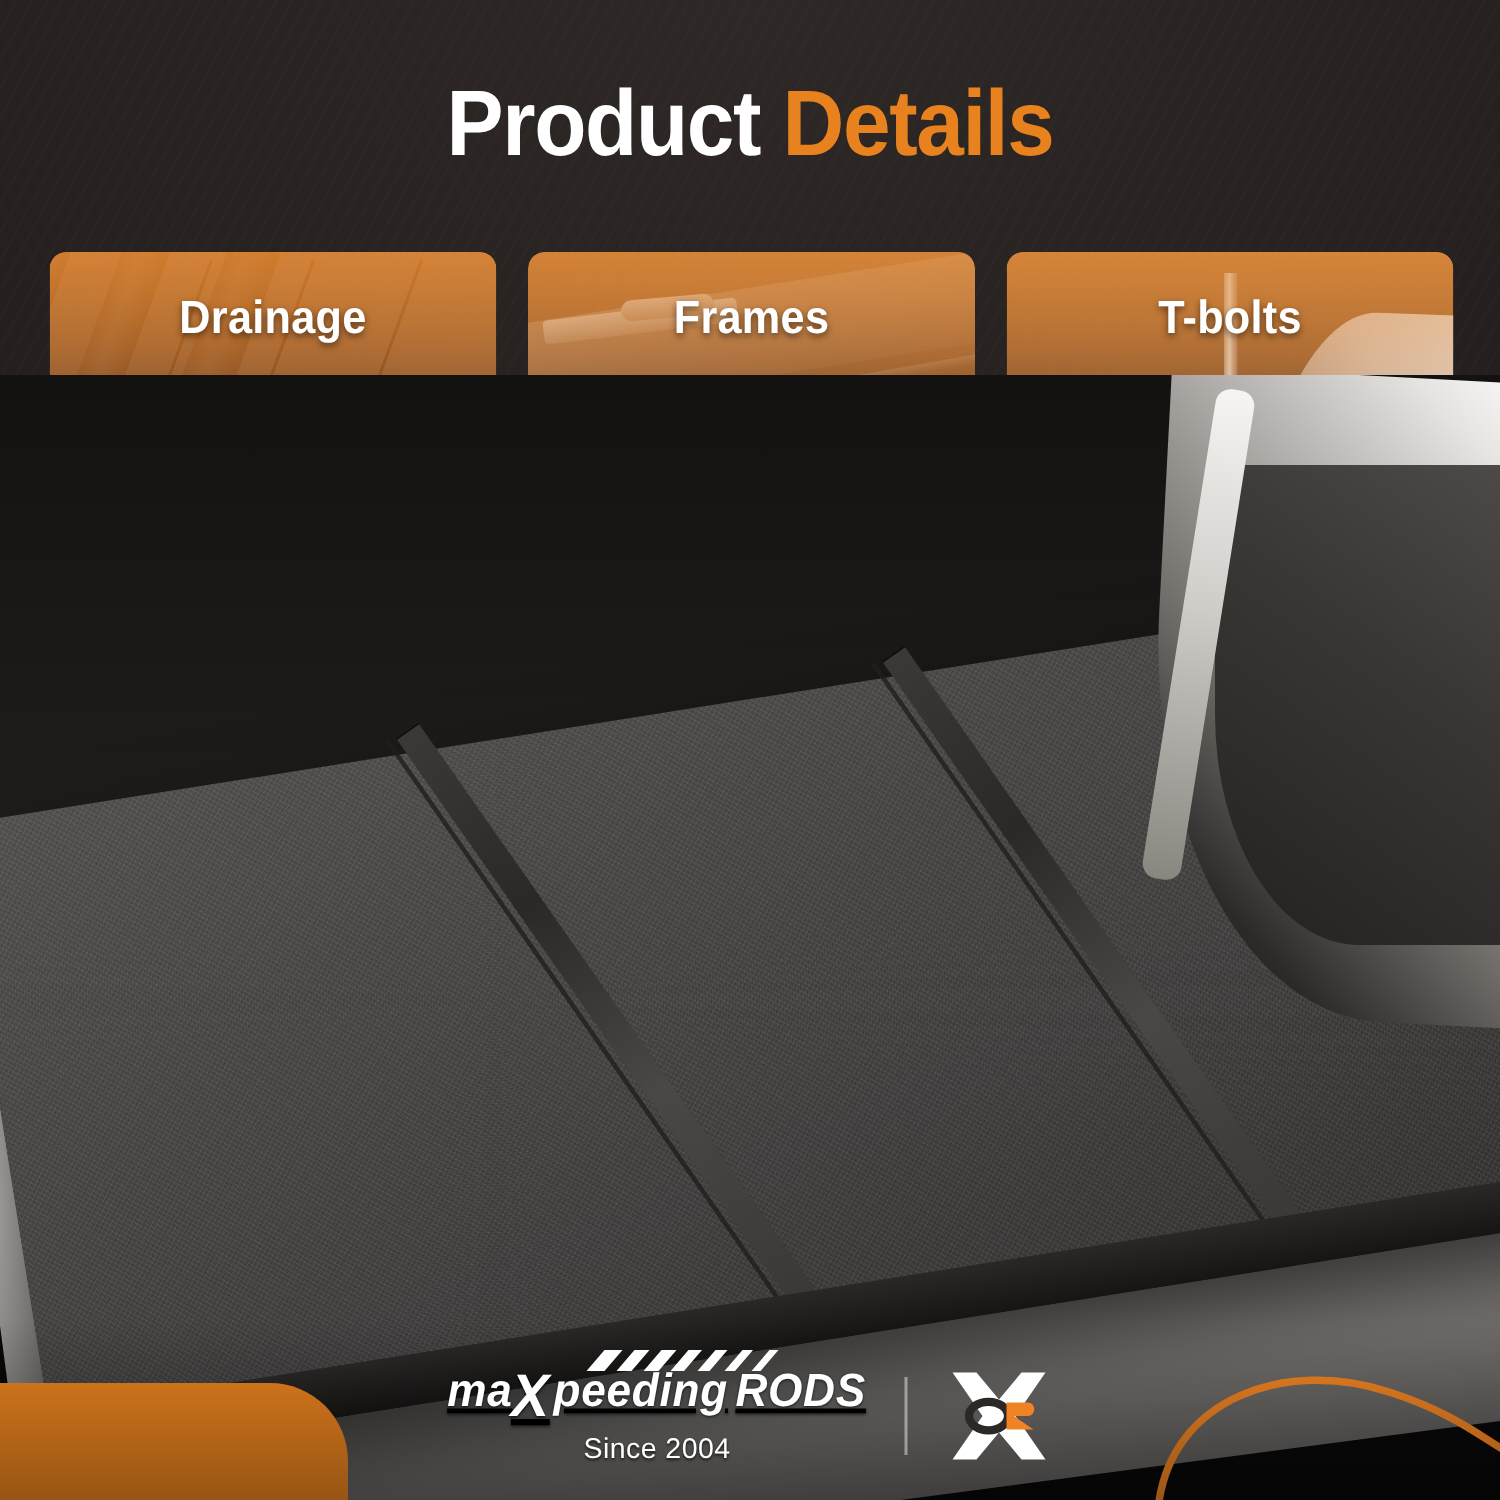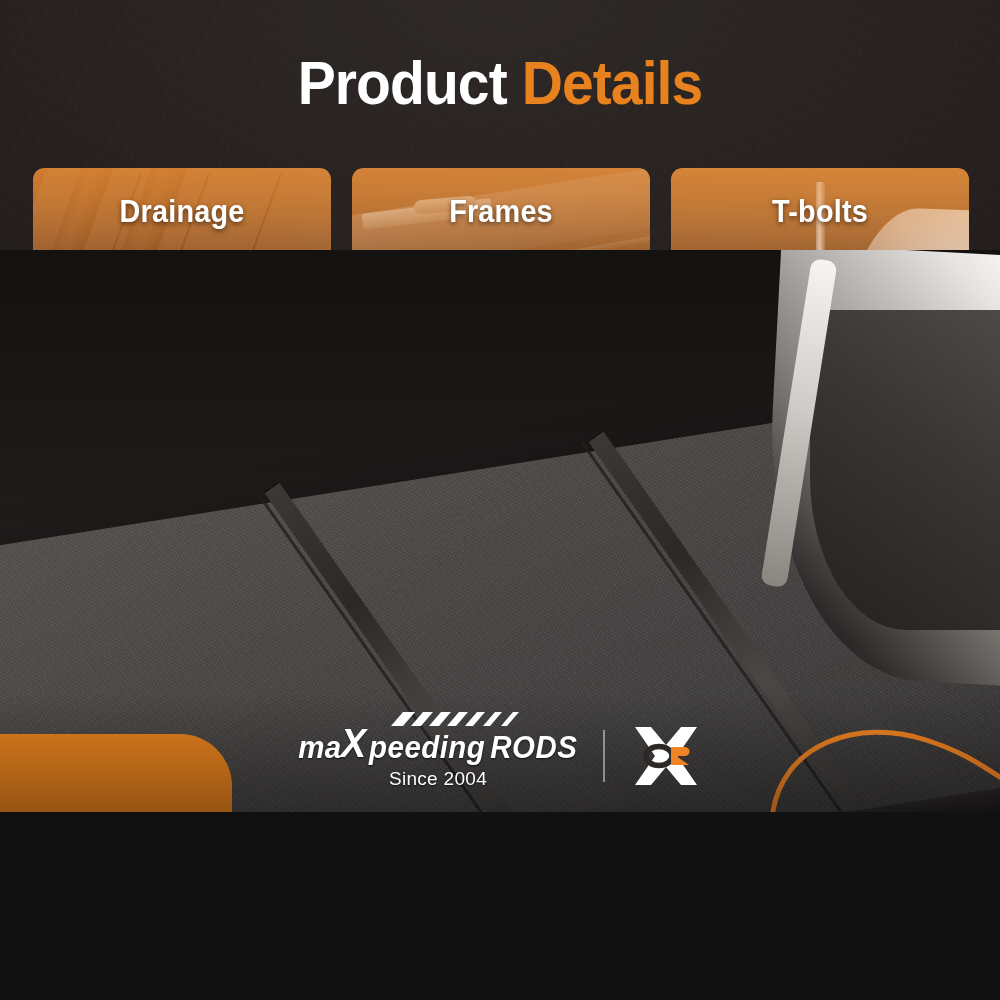--- a/index.html
+++ b/index.html
@@ -1,19 +1,19 @@
 <!DOCTYPE html>
 <html><head>
 <meta charset="utf-8">
 <style>
   html,body{margin:0;padding:0;background:#111;}
   body{width:1000px;height:1000px;overflow:hidden;
        font-family:"Liberation Sans",sans-serif;}
 
-  #stage{position:relative;width:1000px;height:812px;overflow:hidden;
+  #stage{position:relative;width:1000px;height:1000px;overflow:hidden;
          background:#4c1d95;}
 
   
   .bg-base{position:absolute;inset:0;
     background:
       radial-gradient(120% 80% at 50% 0%, #2e2826 0%, #241f1e 55%, #1d1918 100%);}
   .bg-sheen{position:absolute;inset:0;
     background:repeating-linear-gradient(118deg,
       rgba(255,255,255,.012) 0px, rgba(255,255,255,.012) 2px,
       rgba(0,0,0,0) 2px, rgba(0,0,0,0) 9px);}
@@ -167,21 +167,21 @@
   .curve{position:absolute;right:0;bottom:0;width:340px;height:190px;}
 
   
   .orange-blob{position:absolute;left:0;bottom:0;width:232px;height:78px;
     background:#E8821E;border-radius:0 52px 0 0;}
 
   
   .logo-wrap{position:absolute;left:0;bottom:16px;width:1000px;height:80px;
     display:flex;align-items:center;justify-content:center;gap:24px;}
   .mpr{position:relative;display:flex;flex-direction:column;align-items:center;}
-  .mpr-row{display:flex;align-items:flex-end;}
+  .mpr-row{display:flex;align-items:flex-start;text-decoration:underline;}
   .mpr-text{color:#fff;font-weight:bold;font-size:31px;letter-spacing:.5px;
     font-style:italic;transform:scaleX(.95);line-height:1;
     text-shadow:0 1px 2px rgba(0,0,0,.7);}
   .flagstripes{position:absolute;left:92px;top:-13px;width:132px;height:19px;}
   .since{color:#fff;font-size:19px;margin-top:5px;letter-spacing:.3px;
     text-shadow:0 1px 2px rgba(0,0,0,.7);}
   .divider{width:2px;height:52px;background:rgba(255,255,255,.45);}
   .xbadge{position:relative;width:74px;height:62px;}
 
   .bottom-fade{position:absolute;left:0;bottom:0;width:1000px;height:120px;

